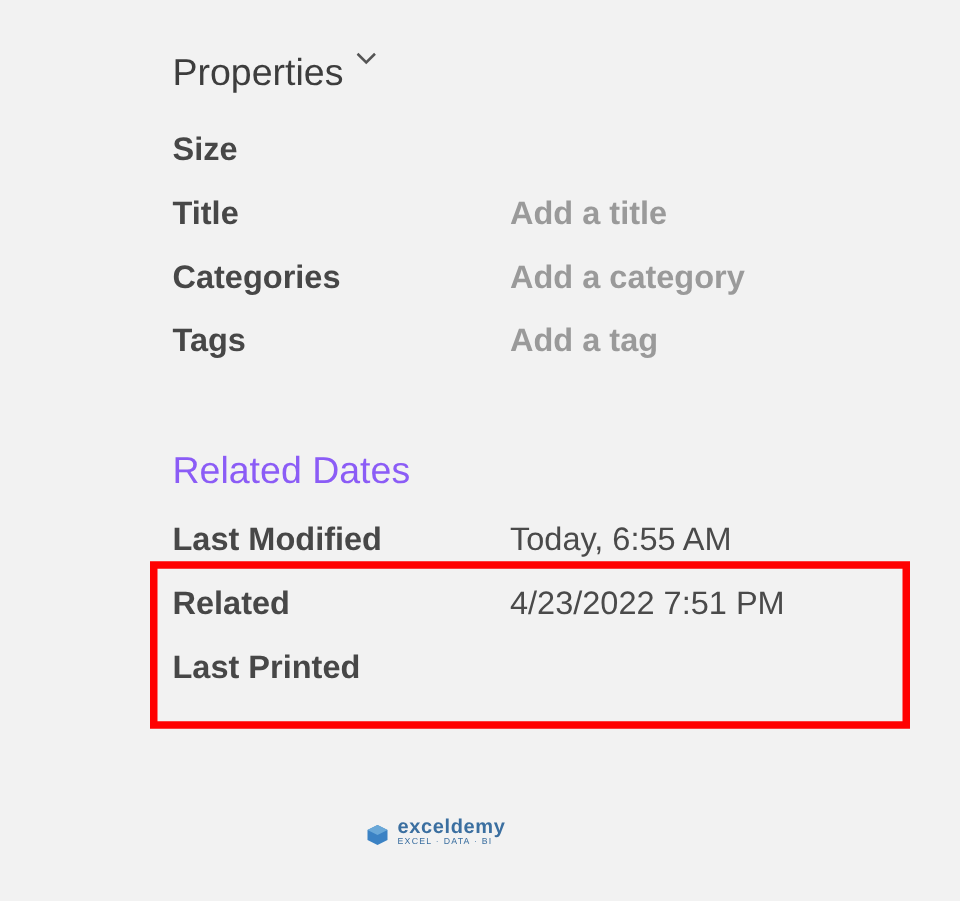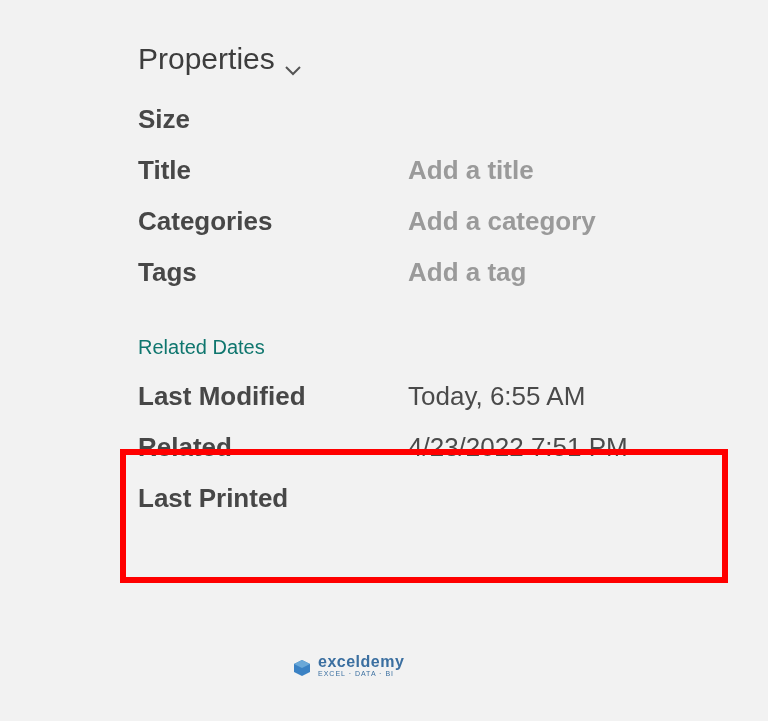--- a/index.html
+++ b/index.html
@@ -11,21 +11,21 @@
       position: relative;
     }
     .panel {
       position: absolute;
       left: 138px;
       top: 42px;
       width: 580px;
     }
     .properties-header {
       display: flex;
-      align-items: flex-end;
+      align-items: flex-start;
       gap: 10px;
       margin-bottom: 28px;
     }
     .properties-title {
       font-size: 30px;
       color: #3d3d3d;
       font-weight: 400;
     }
     .chevron {
       width: 16px;
@@ -49,24 +49,24 @@
       color: #4a4a4a;
       font-weight: 400;
     }
     .prop-placeholder {
       font-size: 26px;
       color: #9a9a9a;
       font-weight: 700;
       cursor: text;
     }
     .section-header {
-      font-size: 20px;
-      color: #0f766e;
+      font-size: 30px;
+      color: #8b5cf6;
       font-weight: 400;
-      margin-top: 48px;
+      margin-top: 72px;
       margin-bottom: 22px;
     }
     .highlight-box {
       position: absolute;
       border: 6px solid #ff0000;
       left: 120px;
       top: 449px;
       width: 608px;
       height: 134px;
       pointer-events: none;

